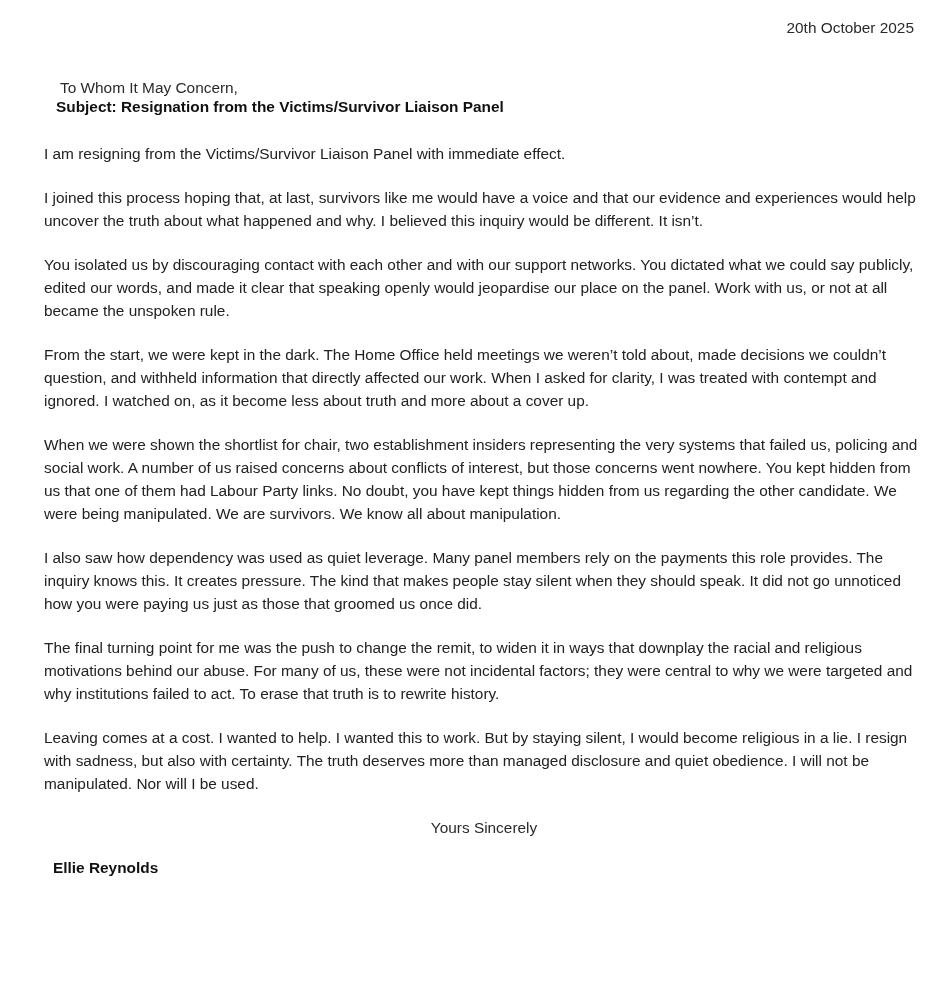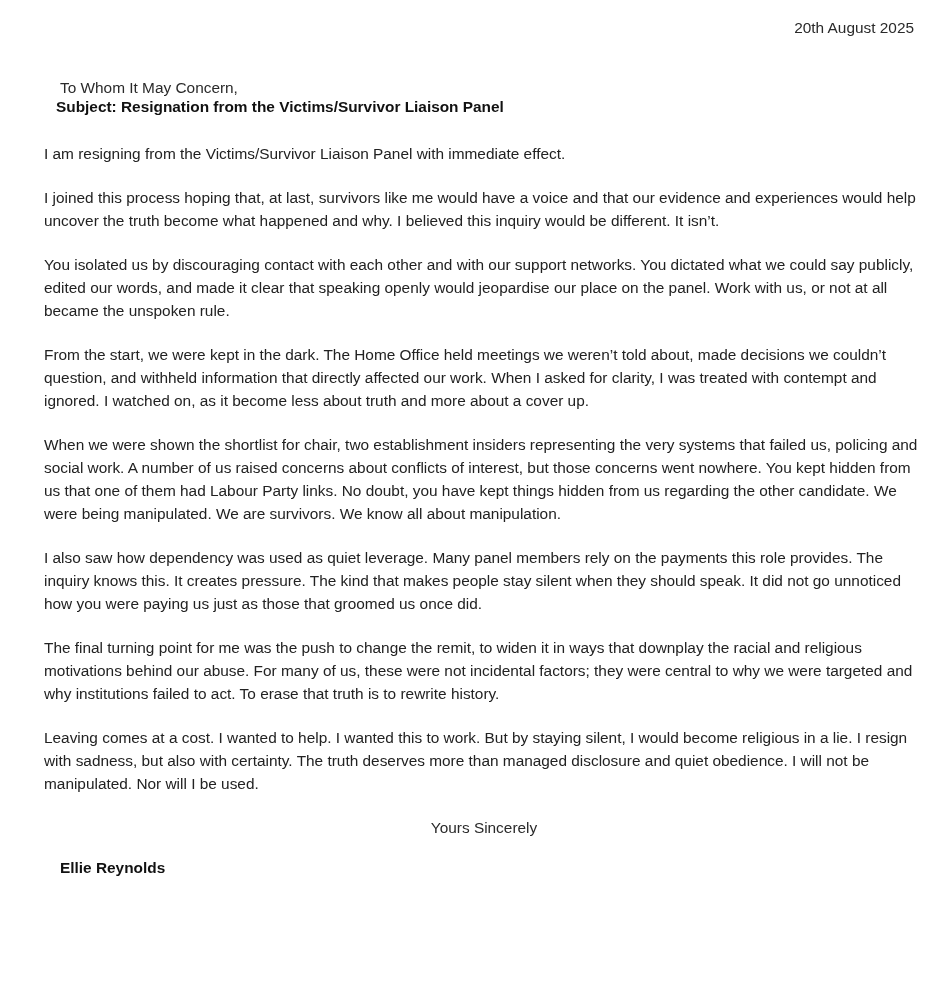--- a/index.html
+++ b/index.html
@@ -54,36 +54,36 @@
     .para {
       margin: 0 0 21px 0;
       color: #222222;
     }
     .closing {
       margin: 0 0 17px 0;
       color: #2a2a2a;
       text-align: center;
     }
     .signature {
-      margin: 16px;
+      margin: 9px;
       font-weight: bold;
       color: #111111;
     }
   </style>
 </head>
 <body>
 
 <div class="letter">
-  <div class="date">20th August 2025</div>
+  <div class="date">20th October 2025</div>
   <p class="salutation">To Whom It May Concern,</p>
   <p class="subject">Subject: Resignation from the Victims/Survivor Liaison Panel</p>
 
   <div class="body-paragraphs">
     <p class="para">I am resigning from the Victims/Survivor Liaison Panel with immediate effect.</p>
-    <p class="para">I joined this process hoping that, at last, survivors like me would have a voice and that our evidence and experiences would help uncover the truth become what happened and why. I believed this inquiry would be different. It isn’t.</p>
+    <p class="para">I joined this process hoping that, at last, survivors like me would have a voice and that our evidence and experiences would help uncover the truth about what happened and why. I believed this inquiry would be different. It isn’t.</p>
     <p class="para">You isolated us by discouraging contact with each other and with our support networks. You dictated what we could say publicly, edited our words, and made it clear that speaking openly would jeopardise our place on the panel. Work with us, or not at all became the unspoken rule.</p>
     <p class="para">From the start, we were kept in the dark. The Home Office held meetings we weren’t told about, made decisions we couldn’t question, and withheld information that directly affected our work. When I asked for clarity, I was treated with contempt and ignored. I watched on, as it become less about truth and more about a cover up.</p>
     <p class="para">When we were shown the shortlist for chair, two establishment insiders representing the very systems that failed us, policing and social work. A number of us raised concerns about conflicts of interest, but those concerns went nowhere. You kept hidden from us that one of them had Labour Party links. No doubt, you have kept things hidden from us regarding the other candidate. We were being manipulated. We are survivors. We know all about manipulation.</p>
     <p class="para">I also saw how dependency was used as quiet leverage. Many panel members rely on the payments this role provides. The inquiry knows this. It creates pressure. The kind that makes people stay silent when they should speak. It did not go unnoticed how you were paying us just as those that groomed us once did.</p>
     <p class="para">The final turning point for me was the push to change the remit, to widen it in ways that downplay the racial and religious motivations behind our abuse. For many of us, these were not incidental factors; they were central to why we were targeted and why institutions failed to act. To erase that truth is to rewrite history.</p>
     <p class="para">Leaving comes at a cost. I wanted to help. I wanted this to work. But by staying silent, I would become religious in a lie. I resign with sadness, but also with certainty. The truth deserves more than managed disclosure and quiet obedience. I will not be manipulated. Nor will I be used.</p>
     <p class="closing">Yours Sincerely</p>
     <p class="signature">Ellie Reynolds</p>
   </div>
 </div>

